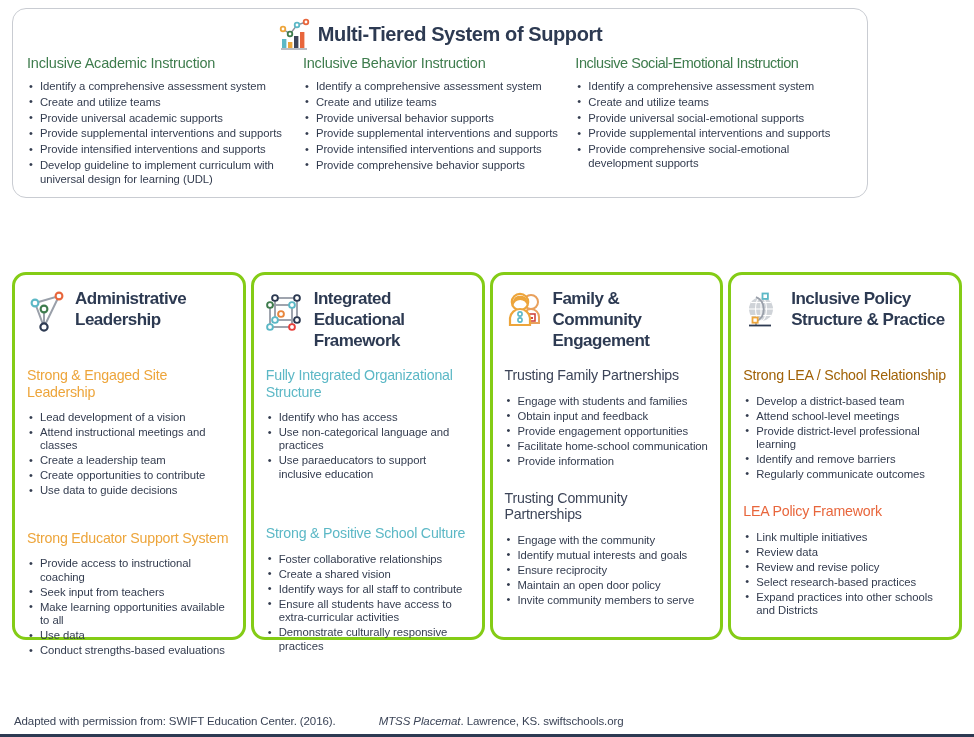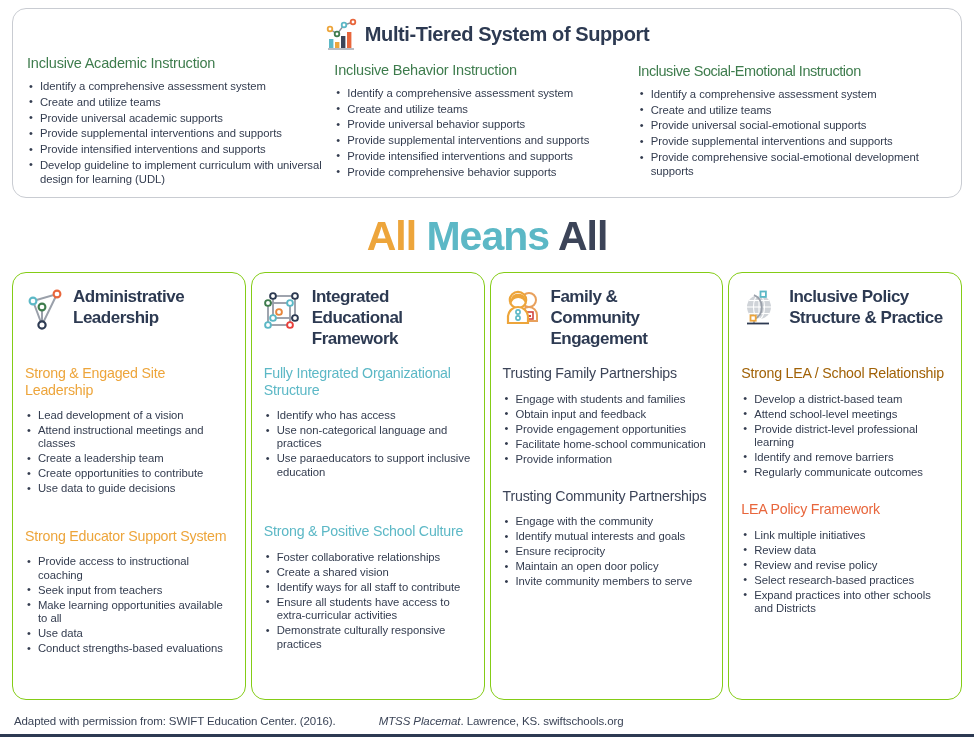--- a/index.html
+++ b/index.html
@@ -7,34 +7,34 @@
     width: 974px; height: 737px;
     background: #ffffff;
     font-family: "Liberation Sans", sans-serif;
     overflow: hidden;
   }
   .page { position: relative; width: 974px; height: 737px; }
 
   
   .mtss-panel {
     position: absolute; left: 12px; top: 8px;
-    width: 950px; height: 190px;
+    width: 856px; height: 190px;
     border: 1px solid #c9ccd2; border-radius: 14px;
     background: #fff;
   }
   .mtss-head {
     display: flex; align-items: center; justify-content: center;
     gap: 6px; padding-top: 9px; height: 42px;
   }
   .mtss-title {
     font-size: 20px; font-weight: bold; color: #2d3a52;
     letter-spacing: -0.4px; white-space: nowrap;
   }
   .mtss-cols {
-    display: flex; padding: 4px 14px 0 14px; gap: 0; align-items: center;
+    display: flex; padding: 4px 14px 0 14px; gap: 0;
   }
   .mtss-col { width: 316px; padding-right: 8px; }
   .mtss-col:nth-child(2) { width: 312px; }
   .mtss-col:nth-child(3) { width: 318px; }
   .mtss-col-title {
     font-size: 14.5px; color: #3e7c4d; font-weight: normal;
     margin-bottom: 9px; letter-spacing: -0.2px; white-space: nowrap;
   }
   .mtss-col:nth-child(3) .mtss-col-title { letter-spacing: -0.45px; }
   ul.bl { list-style: none; }
@@ -58,22 +58,22 @@
   .ama .w2 { color: #5cb8c6; }
   .ama .w3 { color: #3c4458; }
 
   
   .cards {
     position: absolute; left: 12px; top: 272px;
     width: 950px; height: 428px;
     display: flex; gap: 5px;
   }
   .card {
-    width: 234px; height: 428px;
-    border: 1px solid #84cc16; border-radius: 14px;
+    width: 234px; height: 368px;
+    border: 3px solid #84cc16; border-radius: 14px;
     background: #fff; padding: 12px 12px 10px 12px;
     position: relative;
   }
   .card-head { display: flex; gap: 6px; align-items: flex-start; height: 78px; }
   .card-icon { flex: 0 0 auto; width: 42px; padding-top: 2px; }
   .card-title {
     font-size: 17px; font-weight: bold; color: #2d3a52;
     line-height: 21px; letter-spacing: -0.5px; padding-top: 1px;
   }
   .sec { margin-top: 2px; }
@@ -151,25 +151,20 @@
           <li>Create and utilize teams</li>
           <li>Provide universal social-emotional supports</li>
           <li>Provide supplemental interventions and supports</li>
           <li>Provide comprehensive social-emotional development supports</li>
         </ul>
       </div>
 
     </div>
   </div>
 
-  <div class="ama">
-    <span class="w1">All</span>
-    <span class="w2">Means</span>
-    <span class="w3">All</span>
-  </div>
 
   <div class="cards">
 
     <div class="card">
       <div class="card-head">
         <span class="card-icon">
           <svg width="42" height="44" viewBox="0 0 42 44">
             <polyline points="8,14 32,7 17,38 8,14" fill="none" stroke="#9aa0aa" stroke-width="2"></polyline>
             <line x1="17" y1="38" x2="17" y2="20" stroke="#9aa0aa" stroke-width="2"></line>
             <circle cx="8" cy="14" r="3.4" fill="#fff" stroke="#5cb8c6" stroke-width="2.1"></circle>

